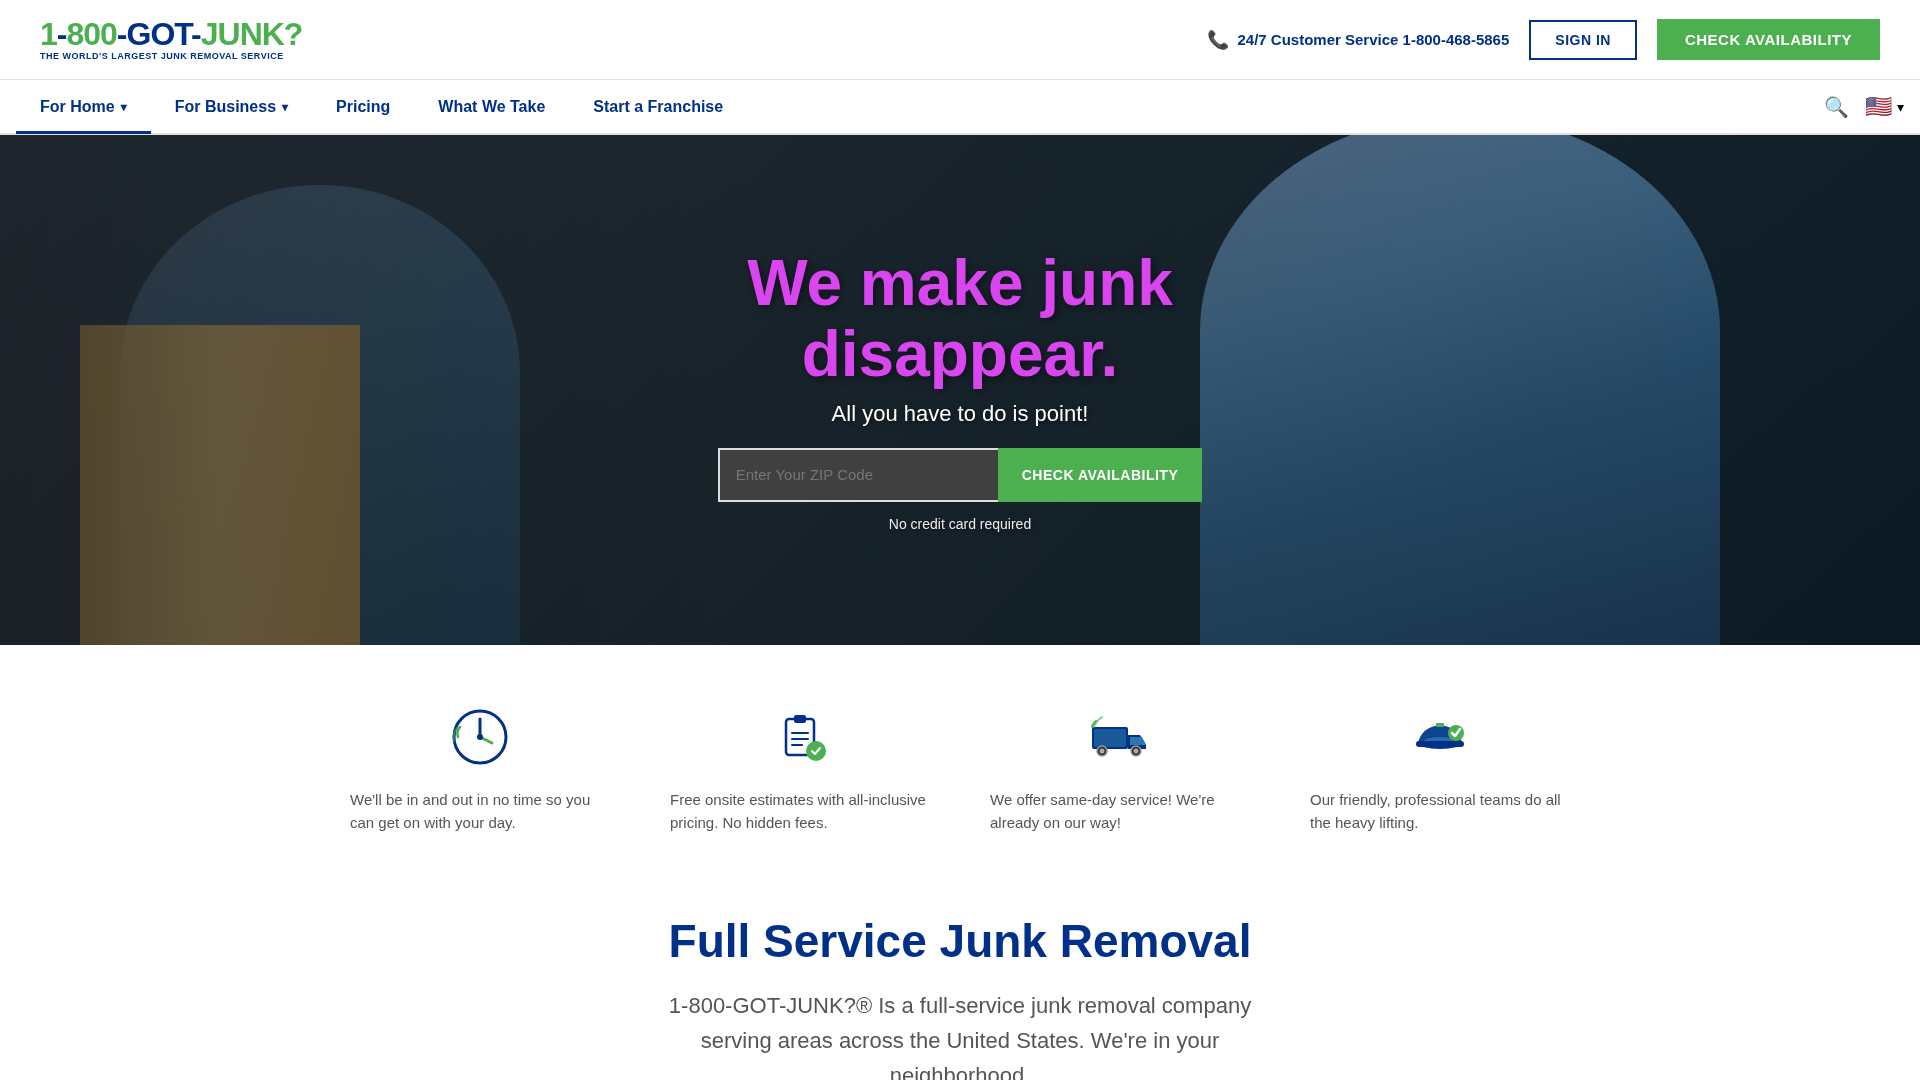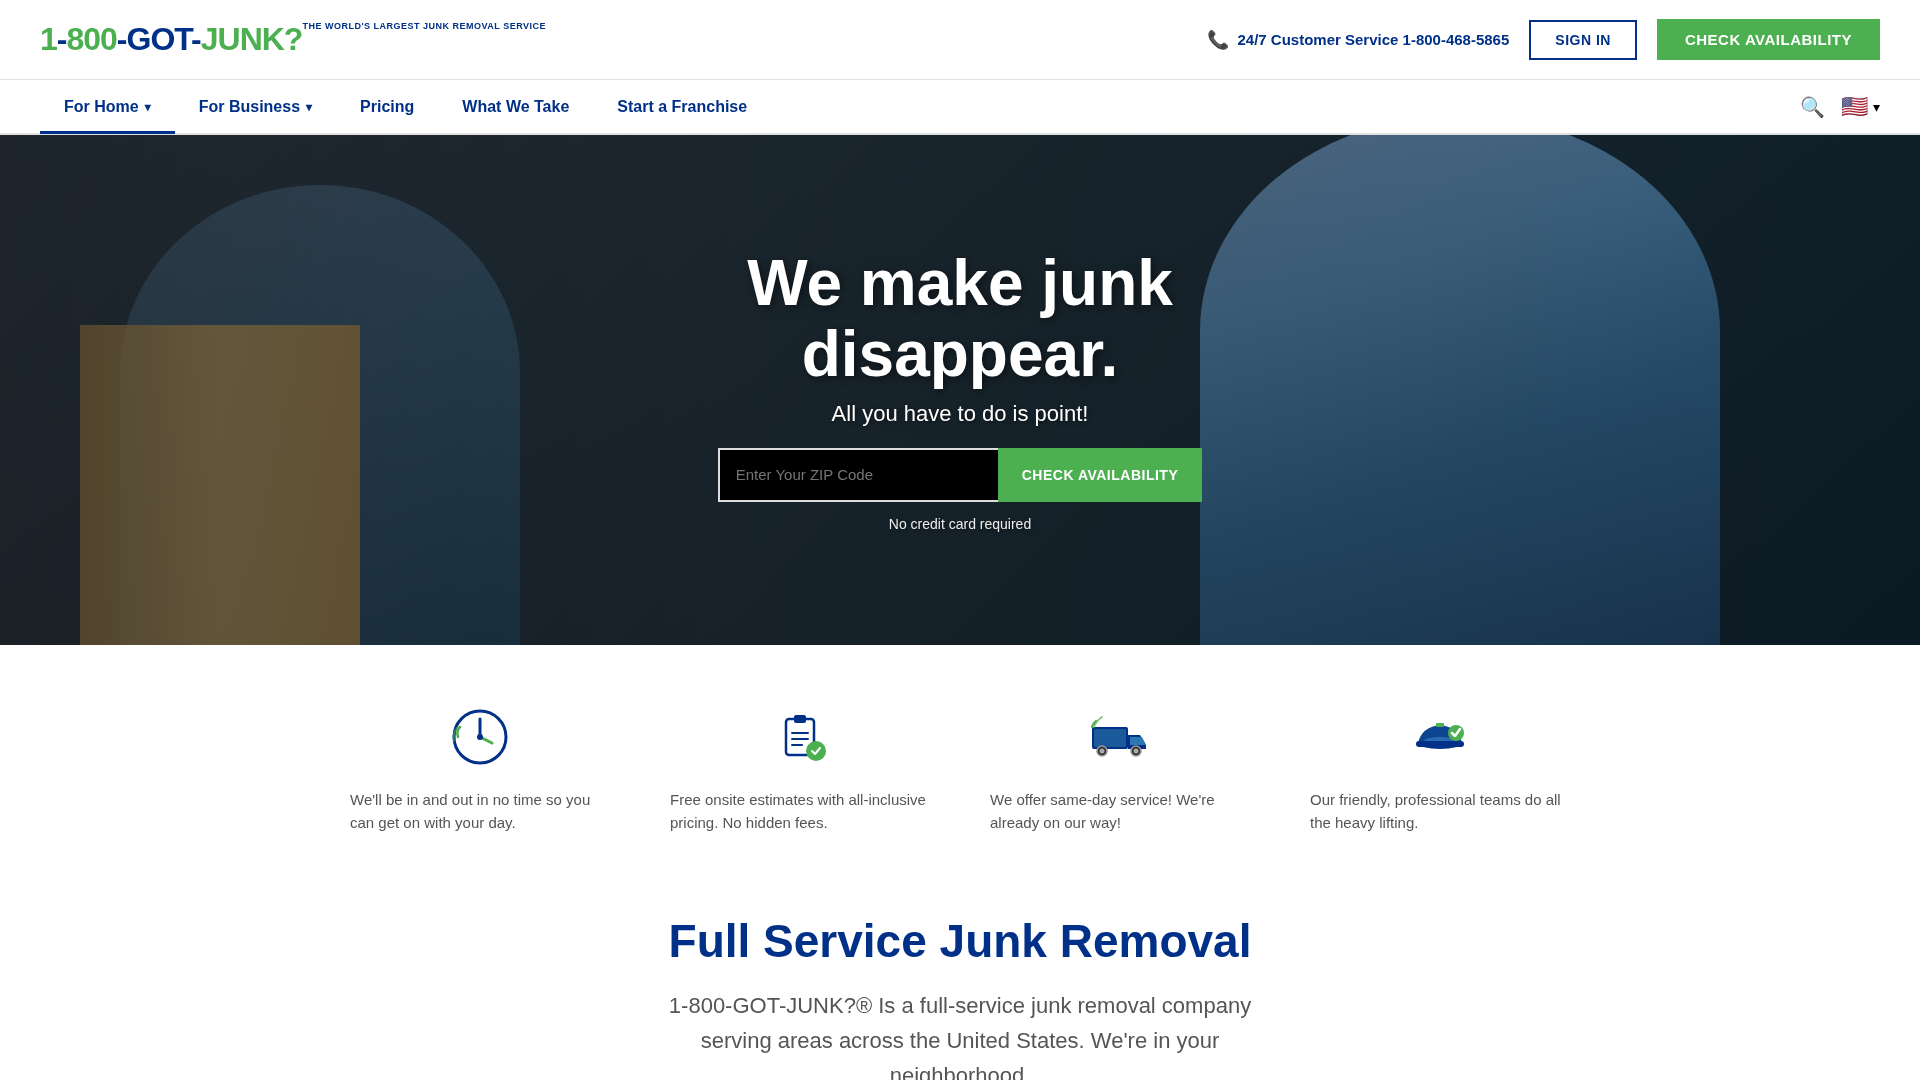--- a/index.html
+++ b/index.html
@@ -12,20 +12,21 @@
       justify-content: space-between;
       padding: 0 40px;
       height: 80px;
       background: #fff;
       border-bottom: 1px solid #e0e0e0;
       position: relative;
       z-index: 10;
     }
     .logo-area {
       display: flex;
+      flex-direction: column;
       line-height: 1.1;
     }
     .logo-text {
       font-size: 32px;
       font-weight: 900;
       letter-spacing: -1px;
     }
     .logo-text .one { color: #4caf50; }
     .logo-text .eight { color: #4caf50; }
     .logo-text .dash { color: #003087; }
@@ -75,21 +76,21 @@
       font-weight: bold;
       cursor: pointer;
       letter-spacing: 0.5px;
       text-transform: uppercase;
     }
 
     
     .nav {
       display: flex;
       align-items: center;
-      padding: 0 40px;
+      padding: 0 16px;
       height: 55px;
       background: #fff;
       border-bottom: 2px solid #e0e0e0;
       position: relative;
     }
     .nav-items {
       display: flex;
       align-items: center;
       gap: 0;
       flex: 1;
@@ -173,21 +174,21 @@
     .hero-content {
       position: relative;
       z-index: 2;
       text-align: center;
       color: #fff;
       max-width: 700px;
     }
     .hero-title {
       font-size: 64px;
       font-weight: 900;
-      color: #ffffff;
+      color: #d946ef;
       text-shadow: 2px 2px 8px rgba(0,0,0,0.5);
       line-height: 1.1;
       margin-bottom: 12px;
     }
     .hero-subtitle {
       font-size: 22px;
       color: #fff;
       text-shadow: 1px 1px 4px rgba(0,0,0,0.5);
       margin-bottom: 21px;
     }
@@ -199,21 +200,21 @@
       margin-bottom: 14px;
     }
     .zip-input {
       width: 280px;
       height: 54px;
       border: 2px solid #ddd;
       border-right: none;
       padding: 0 16px;
       font-size: 15px;
       color: #999;
-      background: #000000;
+      background: #404040;
       outline: none;
     }
     .check-avail-hero {
       height: 54px;
       background: #4caf50;
       color: #fff;
       border: none;
       padding: 0 24px;
       font-size: 14px;
       font-weight: bold;

